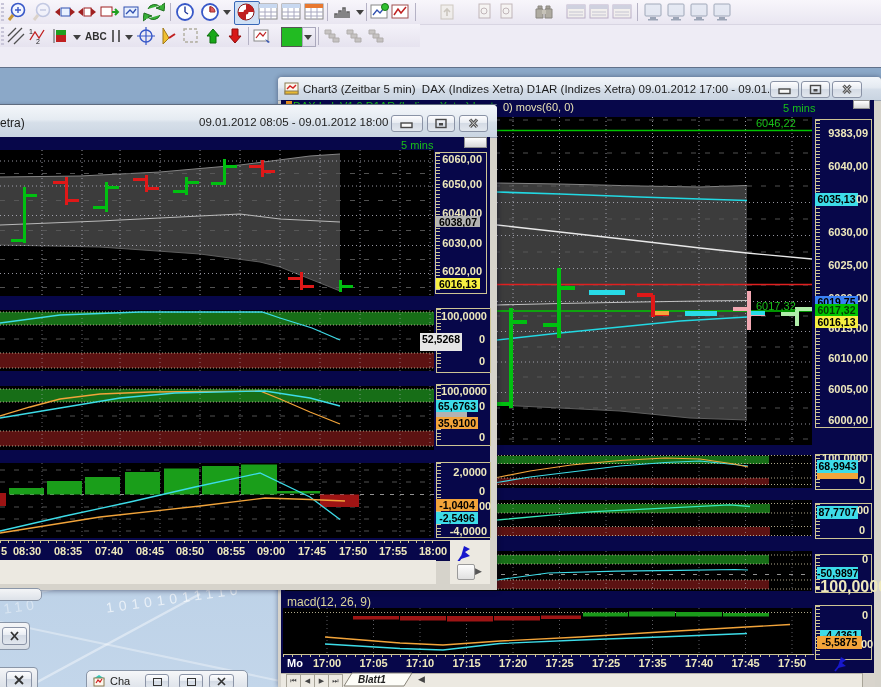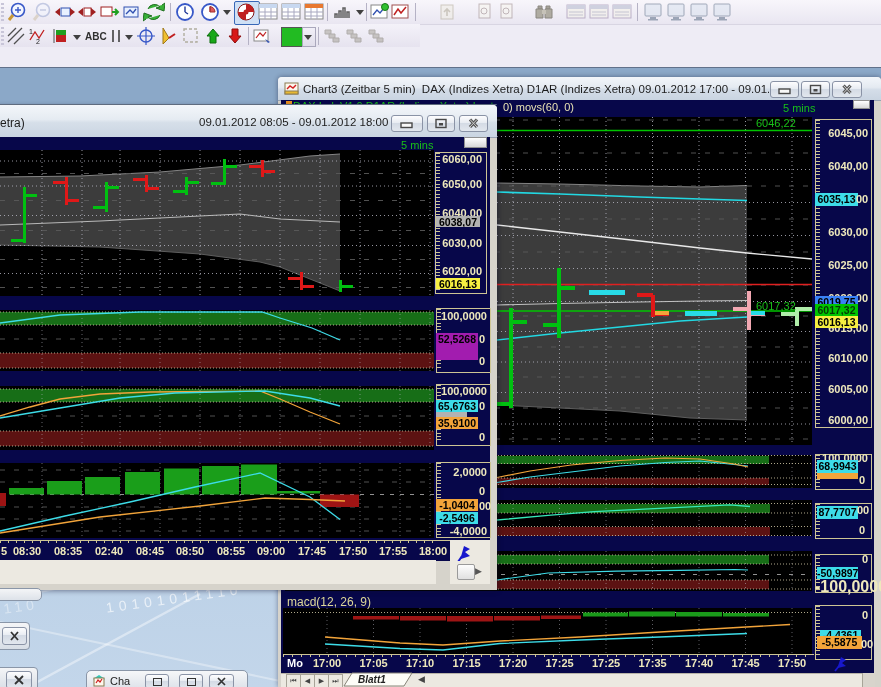--- a/index.html
+++ b/index.html
@@ -360,21 +360,21 @@
       <g stroke="#b0eeaa" stroke-width="4" shape-rendering="crispEdges">
         <line x1="512" y1="190" x2="512" y2="209"></line>
         <line x1="496" y1="197" x2="512" y2="197"></line>
         <line x1="512" y1="192" x2="528" y2="192"></line>
       </g>
     </svg>
 <div class="ab" style="left:756px;top:117px;font-size:11px;color:#18c018">6046,22</div>
 <div class="ab" style="left:756px;top:300px;font-size:11px;color:#18c018">6017,32</div>
 <div class="ab" style="left:815px;top:119px;width:55px;height:306.5px;border:1px solid #cdc594"></div>
 <div class="ab" style="left:816px;top:120px;width:4px;height:304px;background:repeating-linear-gradient(to bottom,#cdc594 0,#cdc594 1px,transparent 1px,transparent 3.4px)"></div>
-<div class="ab" style="left:815px;top:126.5px;width:53px;text-align:right;font-size:11px;font-weight:bold;color:#eee8bc;line-height:13px">6045,00</div>
+<div class="ab" style="left:815px;top:126.5px;width:53px;text-align:right;font-size:11px;font-weight:bold;color:#eee8bc;line-height:13px">9383,09</div>
 <div class="ab" style="left:815px;top:159.5px;width:53px;text-align:right;font-size:11px;font-weight:bold;color:#eee8bc;line-height:13px">6040,00</div>
 <div class="ab" style="left:815px;top:225.5px;width:53px;text-align:right;font-size:11px;font-weight:bold;color:#eee8bc;line-height:13px">6030,00</div>
 <div class="ab" style="left:815px;top:258.5px;width:53px;text-align:right;font-size:11px;font-weight:bold;color:#eee8bc;line-height:13px">6025,00</div>
 <div class="ab" style="left:815px;top:291.5px;width:53px;text-align:right;font-size:11px;font-weight:bold;color:#eee8bc;line-height:13px">6020,00</div>
 <div class="ab" style="left:815px;top:321.5px;width:53px;text-align:right;font-size:11px;font-weight:bold;color:#eee8bc;line-height:13px">6015,00</div>
 <div class="ab" style="left:815px;top:352.0px;width:53px;text-align:right;font-size:11px;font-weight:bold;color:#eee8bc;line-height:13px">6010,00</div>
 <div class="ab" style="left:815px;top:382.5px;width:53px;text-align:right;font-size:11px;font-weight:bold;color:#eee8bc;line-height:13px">6005,00</div>
 <div class="ab" style="left:815px;top:414.0px;width:53px;text-align:right;font-size:11px;font-weight:bold;color:#eee8bc;line-height:13px">6000,00</div>
 <div class="box" style="left:815px;top:193px;width:43px;height:13px;background:#3ddce8">6035,13</div>
 <div class="ab" style="left:856px;top:193px;font-size:11px;font-weight:bold;color:#eee8bc">00</div>
@@ -654,21 +654,21 @@
       <line x1="0" y1="2" x2="434" y2="2" stroke="#b8b092" stroke-width="1" stroke-dasharray="1 2" opacity="0.95"></line>
       <line x1="0" y1="15" x2="434" y2="15" stroke="#b8b092" stroke-width="1" stroke-dasharray="1 2" opacity="0.95"></line>
       <line x1="0" y1="43" x2="434" y2="43" stroke="#b8b092" stroke-width="1" stroke-dasharray="1 2" opacity="0.95"></line>
       <line x1="0" y1="58" x2="434" y2="58" stroke="#b8b092" stroke-width="1" stroke-dasharray="1 2" opacity="0.95"></line>
       <line x1="0" y1="29" x2="434" y2="29" stroke="#5a5a5a" stroke-width="1" stroke-dasharray="5 9" opacity="0.9"></line>
       <polyline points="0.0,13.0 60.0,5.0 140.0,2.0 262.0,2.0 280.0,8.0 312.0,18.0 340.0,30.0" fill="none" stroke="#3ddce8" stroke-width="1.3"></polyline>
     </svg>
 <div class="ab" style="left:436px;top:308px;width:53px;height:63px;border:1px solid #cdc594"></div>
 <div class="ab" style="left:437px;top:309px;width:4px;height:61px;background:repeating-linear-gradient(to bottom,#cdc594 0,#cdc594 1px,transparent 1px,transparent 3.4px)"></div>
 <div class="ab" style="left:434px;top:310px;width:53px;text-align:right;font-size:11px;font-weight:bold;color:#eee8bc;line-height:13px">100,0000</div>
-<div class="box" style="left:436px;top:333px;width:42px;height:27px;background:#a21caf">52,5268</div>
+<div class="box" style="left:420px;top:333px;width:42px;height:18px;background:#e5e5e5">52,5268</div>
 <div class="ab" style="left:479px;top:333px;font-size:11px;font-weight:bold;color:#eee8bc">0</div>
 <div class="ab" style="left:479px;top:355px;font-size:11px;font-weight:bold;color:#eee8bc">0</div>
 <div class="ab" style="left:0px;top:386px;width:434px;height:64px;background:#000"></div>
 <div class="ab" style="left:0px;top:389px;width:434px;height:13px;background:#176e17"></div>
 <div class="ab" style="left:0px;top:431px;width:434px;height:15px;background:#5c1212"></div>
 <svg class="ab" style="left:0;top:386px" width="434" height="64">
       <line x1="42" y1="0" x2="42" y2="64" stroke="#b9b9c6" stroke-width="1" stroke-dasharray="1 3" opacity="0.55"></line>
       <line x1="82" y1="0" x2="82" y2="64" stroke="#b9b9c6" stroke-width="1" stroke-dasharray="1 3" opacity="0.55"></line>
       <line x1="120" y1="0" x2="120" y2="64" stroke="#b9b9c6" stroke-width="1" stroke-dasharray="1 3" opacity="0.55"></line>
       <line x1="160" y1="0" x2="160" y2="64" stroke="#b9b9c6" stroke-width="1" stroke-dasharray="1 3" opacity="0.55"></line>
@@ -733,21 +733,21 @@
 <div class="ab" style="left:479px;top:485px;font-size:11px;font-weight:bold;color:#eee8bc">0</div>
 <div class="box" style="left:436px;top:499px;width:42px;height:12px;background:#f2a43a">-1,0404</div>
 <div class="ab" style="left:479px;top:500px;font-size:11px;font-weight:bold;color:#eee8bc">00</div>
 <div class="box" style="left:436px;top:512px;width:42px;height:12px;background:#3ddce8">-2,5496</div>
 <div class="ab" style="left:434px;top:525px;width:53px;text-align:right;font-size:11px;font-weight:bold;color:#eee8bc;line-height:13px">-4,0000</div>
 <div class="ab" style="left:0px;top:540px;width:450px;height:20px;background:#07074a;border-top:1px solid #cdc594"></div>
 <div class="ab" style="left:0px;top:540px;width:434px;height:3px;background:repeating-linear-gradient(to right,#cdc594 0,#cdc594 1px,transparent 1px,transparent 8px)"></div>
 <div class="ab" style="left:1px;top:545px;font-size:11px;font-weight:bold;color:#eee8bc">5</div>
 <div class="ab" style="left:13px;top:545px;font-size:11px;font-weight:bold;color:#eee8bc">08:30</div>
 <div class="ab" style="left:54px;top:545px;font-size:11px;font-weight:bold;color:#eee8bc">08:35</div>
-<div class="ab" style="left:95px;top:545px;font-size:11px;font-weight:bold;color:#eee8bc">02:40</div>
+<div class="ab" style="left:95px;top:545px;font-size:11px;font-weight:bold;color:#eee8bc">07:40</div>
 <div class="ab" style="left:136px;top:545px;font-size:11px;font-weight:bold;color:#eee8bc">08:45</div>
 <div class="ab" style="left:176px;top:545px;font-size:11px;font-weight:bold;color:#eee8bc">08:50</div>
 <div class="ab" style="left:217px;top:545px;font-size:11px;font-weight:bold;color:#eee8bc">08:55</div>
 <div class="ab" style="left:257px;top:545px;font-size:11px;font-weight:bold;color:#eee8bc">09:00</div>
 <div class="ab" style="left:298px;top:545px;font-size:11px;font-weight:bold;color:#eee8bc">17:45</div>
 <div class="ab" style="left:339px;top:545px;font-size:11px;font-weight:bold;color:#eee8bc">17:50</div>
 <div class="ab" style="left:379px;top:545px;font-size:11px;font-weight:bold;color:#eee8bc">17:55</div>
 <div class="ab" style="left:419px;top:545px;font-size:11px;font-weight:bold;color:#eee8bc">18:00</div>
 <div class="ab" style="left:450px;top:540px;width:40px;height:44px;background:#ece9e1"></div>
 <svg class="ab" style="left:454px;top:543px" width="18" height="18">

